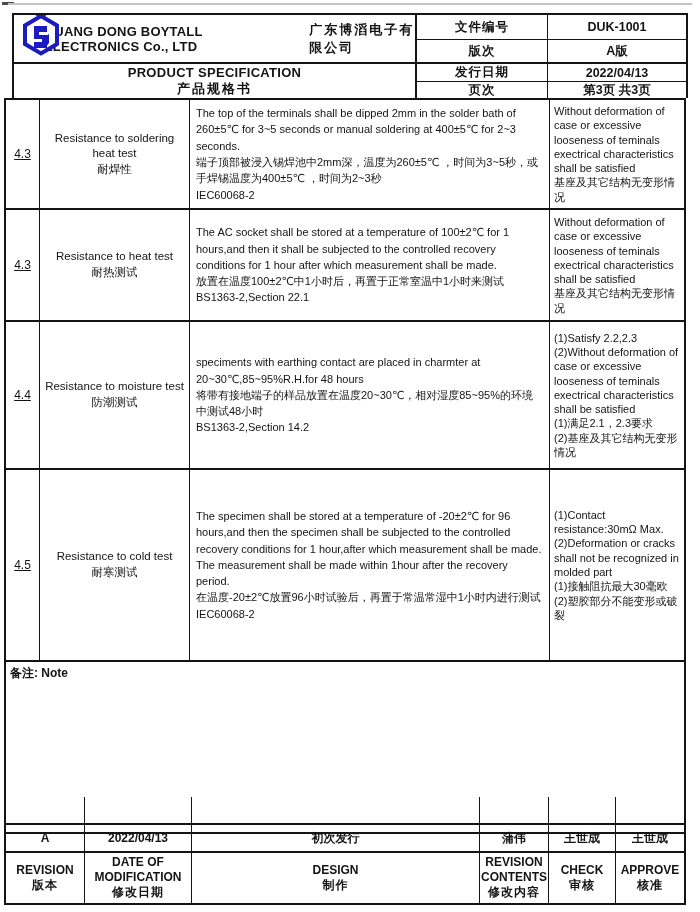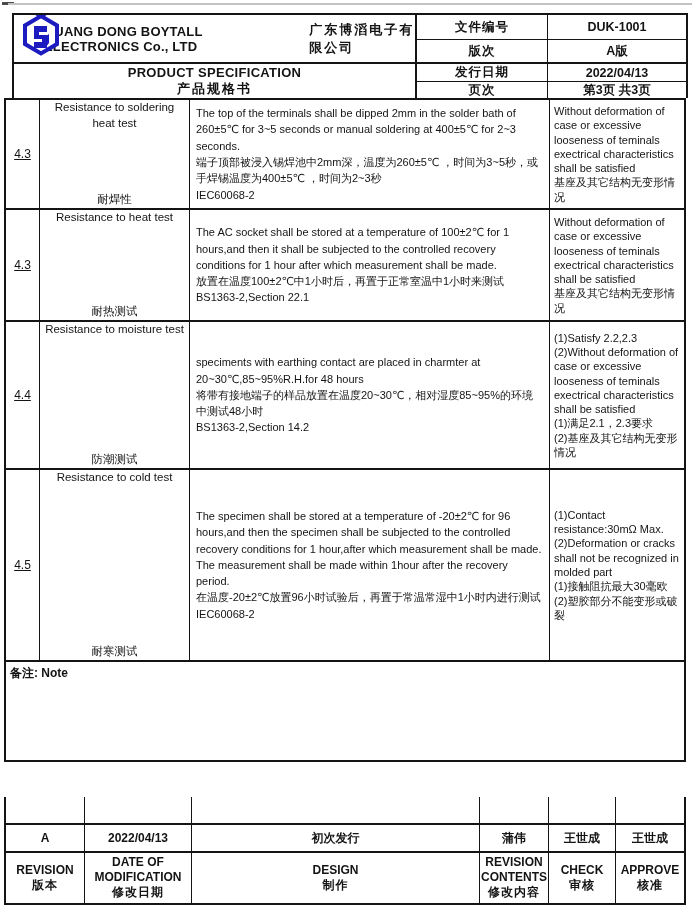--- a/index.html
+++ b/index.html
@@ -36,28 +36,28 @@
   
   .spec{
     position:absolute;left:4px;top:98px;width:682px;height:564px;
     border:2px solid #141414;box-sizing:border-box;
     display:grid;grid-template-columns:34px 150px 360px 1fr;grid-template-rows:110px 112px 148px 1fr;
   }
   .spec .cell{box-sizing:border-box;overflow:hidden;}
   .cr{border-right:1px solid #141414;}
   .rb{border-bottom:2px solid #141414;}
   .no-cell{display:flex;align-items:center;justify-content:center;font-size:12px;text-decoration:underline;}
-  .name-cell{display:flex;flex-direction:column;align-items:center;justify-content:space-between;
+  .name-cell{display:flex;flex-direction:column;align-items:center;justify-content:center;
     text-align:center;font-size:11.5px;line-height:1.35;padding:0 3px;}
   .desc-cell{display:flex;align-items:center;font-size:11px;line-height:1.48;padding:2px 6px;}
   .req-cell{display:flex;align-items:center;font-size:11px;line-height:1.3;padding:2px 4px;}
 
   
   .notebox{
-    position:absolute;left:4px;top:662px;width:682px;height:100px;
+    position:absolute;left:4px;top:662px;width:682px;height:172px;
     border:2px solid #141414;border-top:none;box-sizing:border-box;
     font-size:12px;font-weight:bold;padding:3px 4px;
   }
 
   
   .rev{
     position:absolute;left:4px;top:797px;width:682px;height:108px;
     border:2px solid #141414;border-top:none;box-sizing:border-box;
     display:grid;grid-template-columns:79px 107px 288px 69px 67px 1fr;grid-template-rows:28px 28px 1fr;
   }

